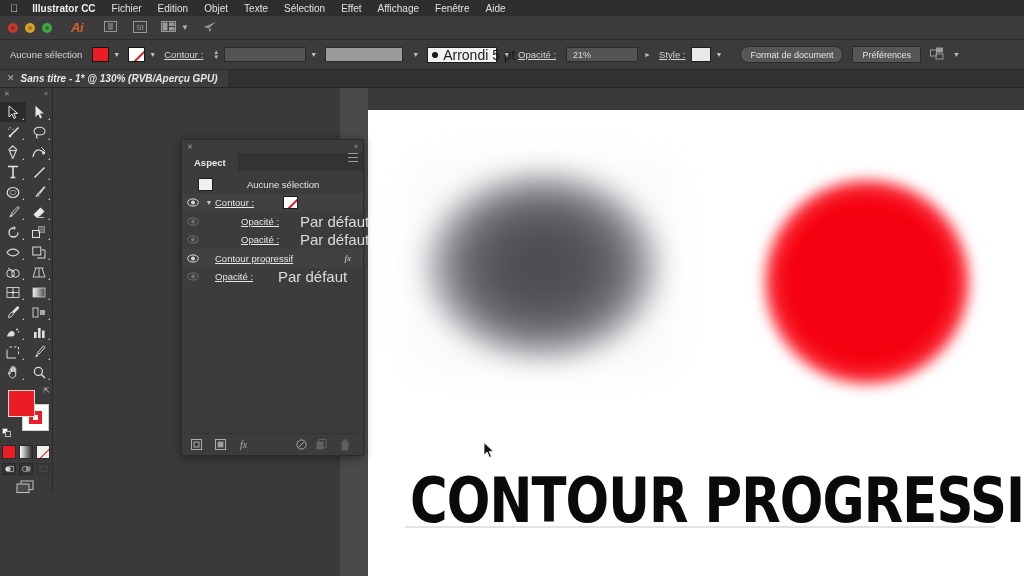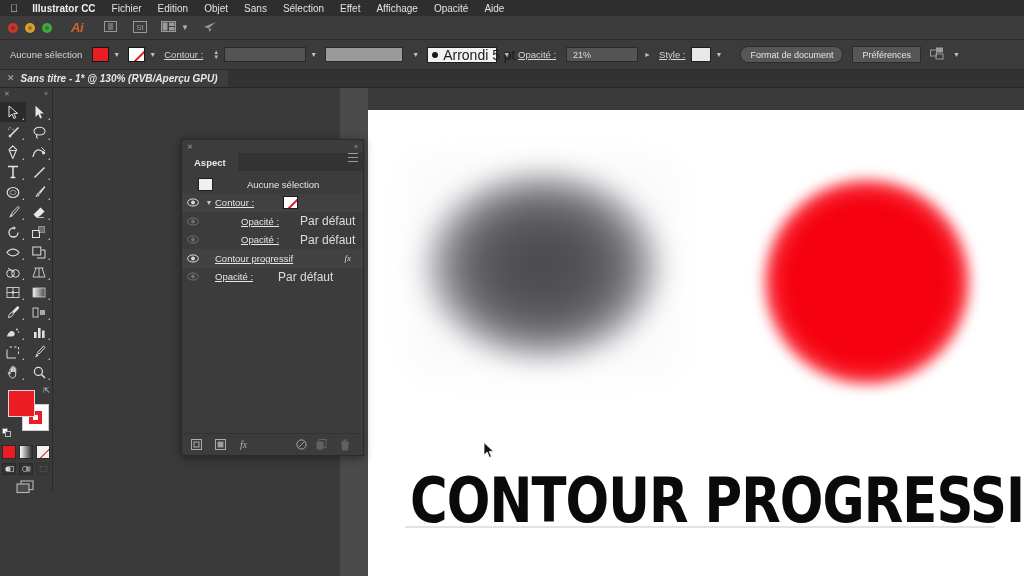--- a/index.html
+++ b/index.html
@@ -497,21 +497,21 @@
   .ap-text {
     color: #e6e6e6;
     font-size: 9.5px;
     text-decoration: underline;
     white-space: nowrap;
   }
   .ap-text.noline { text-decoration: none; }
   .ap-text.ind { margin-left: 38px; }
   .ap-val {
     color: #dcdcdc;
-    font-size: 12px;
+    font-size: 15px;
     position: absolute;
     left: 118px;
     white-space: nowrap;
   }
   .ap-thumb {
     position: absolute;
     left: 16px;
     width: 15px; height: 13px;
     background: #f0f0f0;
     border: 1px solid #1f1f1f;
@@ -650,25 +650,25 @@
 <body>
 
 <div id="app">
 
   <div id="menubar">
     <span class="apple-logo"></span>
     <span class="menu-app-name">Illustrator CC</span>
     <span class="menu-item">Fichier</span>
     <span class="menu-item">Edition</span>
     <span class="menu-item">Objet</span>
-    <span class="menu-item">Sans</span>
+    <span class="menu-item">Texte</span>
     <span class="menu-item">Sélection</span>
     <span class="menu-item">Effet</span>
     <span class="menu-item">Affichage</span>
-    <span class="menu-item">Opacité</span>
+    <span class="menu-item">Fenêtre</span>
     <span class="menu-item">Aide</span>
   </div>
 
   <div id="appstrip">
     <span class="tl red"></span>
     <span class="tl yellow"></span>
     <span class="tl green"></span>
     <span class="ai-logo">Ai</span>
     <span class="strip-icon">
       <svg width="13" height="11" viewBox="0 0 13 11">

